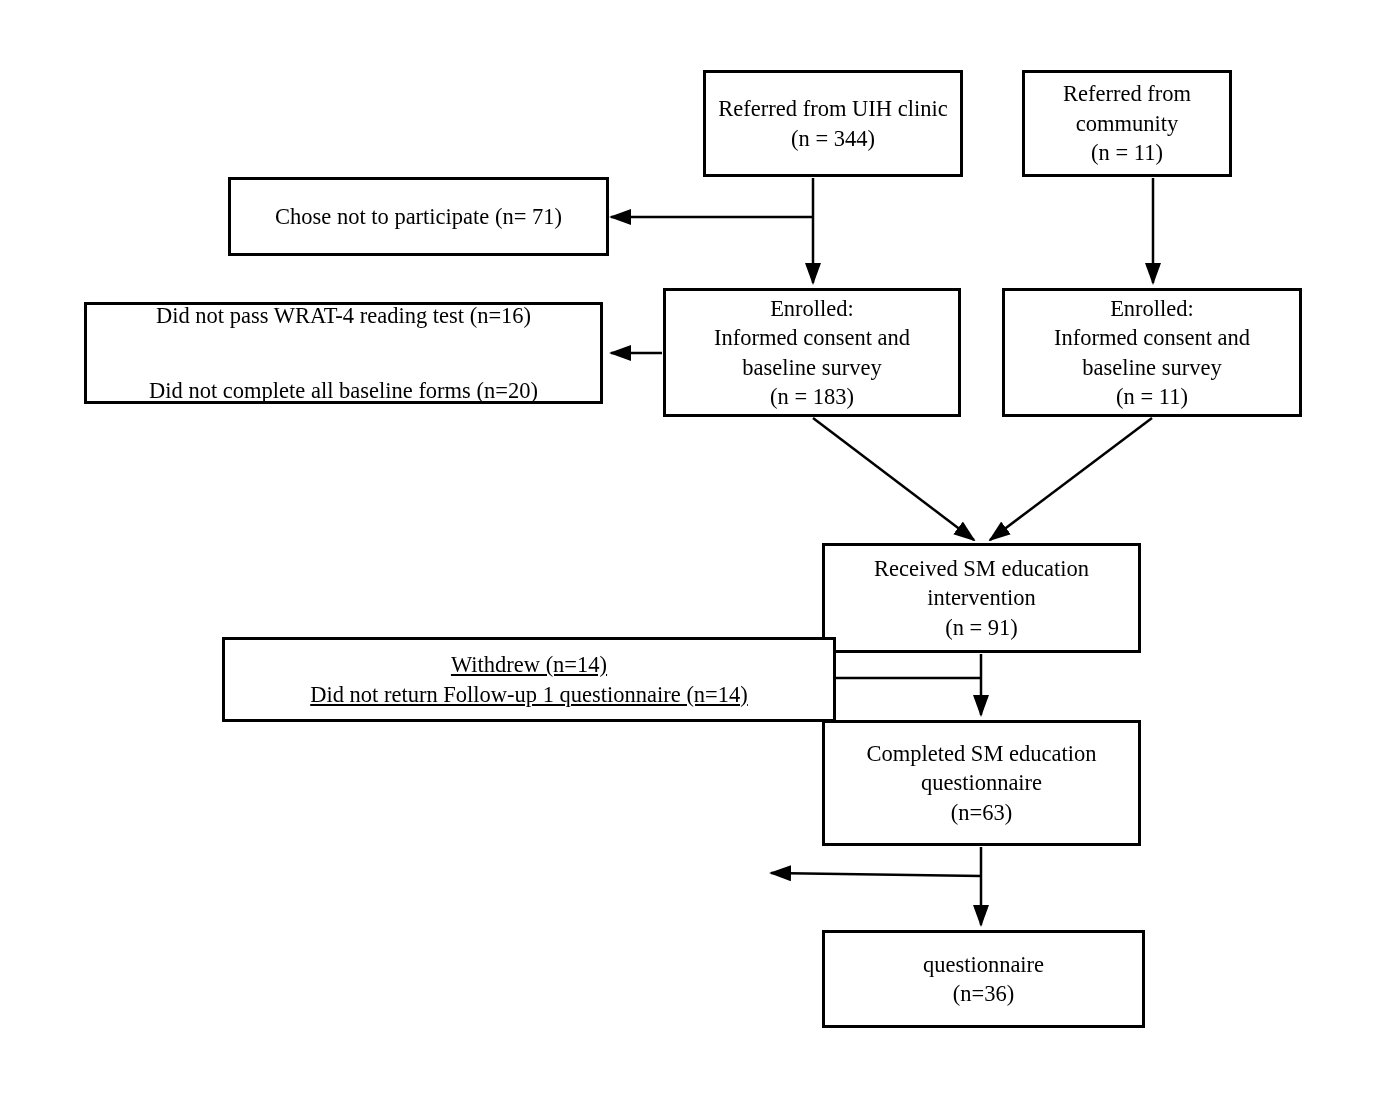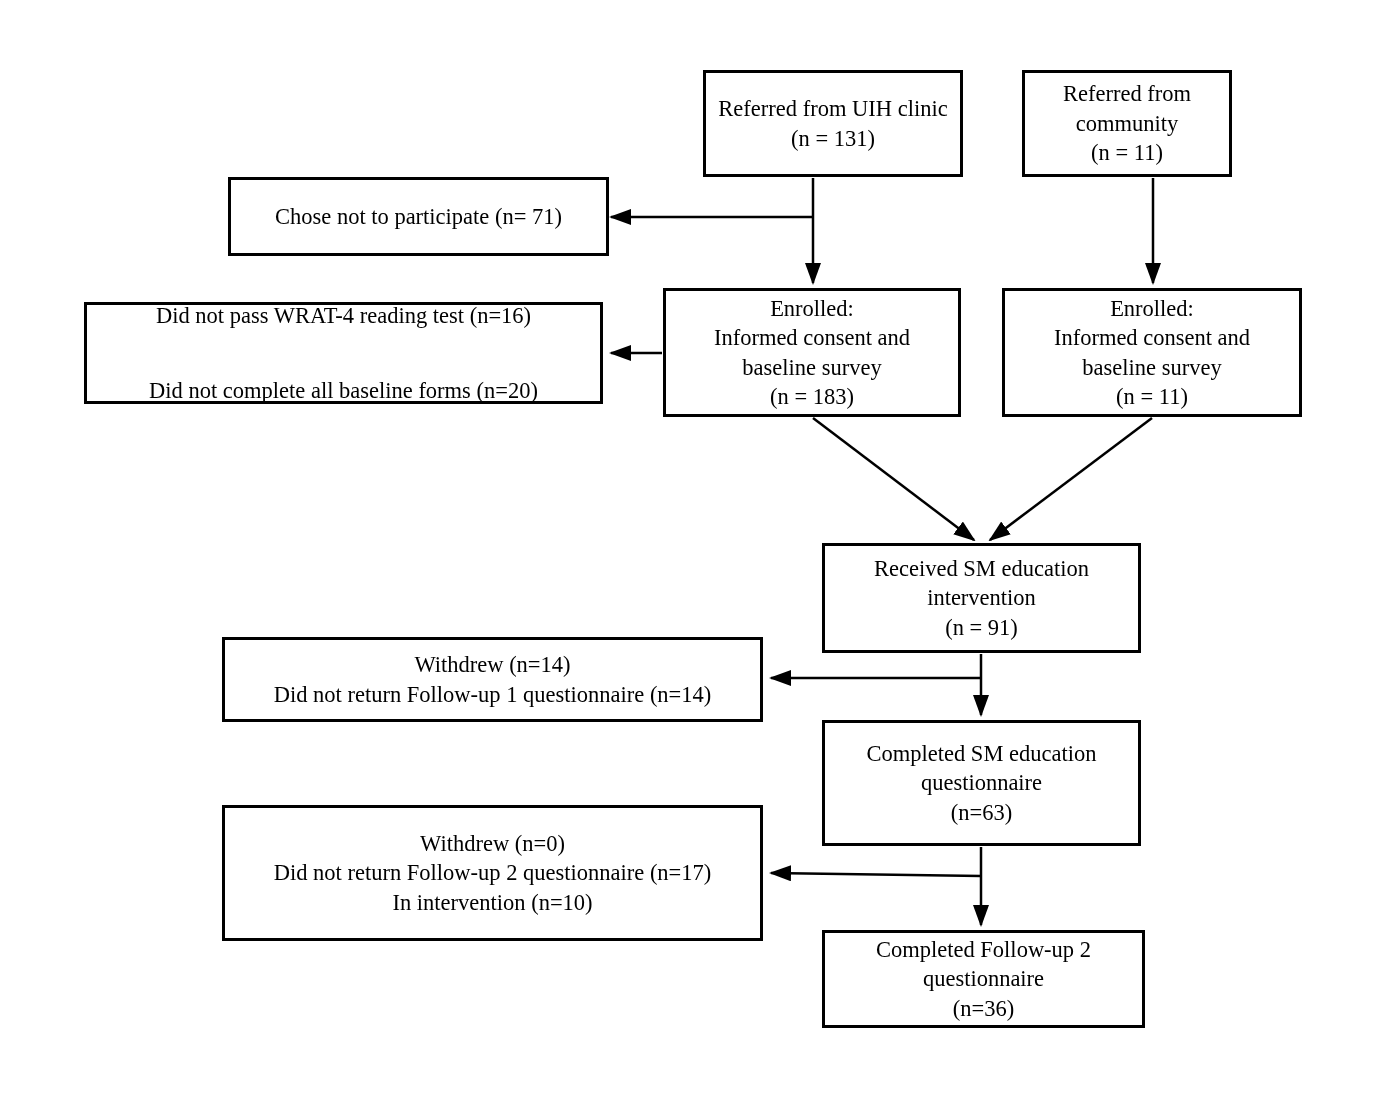--- a/index.html
+++ b/index.html
@@ -44,21 +44,21 @@
   }
 
   
   #box-referred-uih        { left: 683px;  top: 70px;  width: 260px; height: 107px; margin-left: 20px; }
   #box-referred-community  { left: 1022px; top: 70px;  width: 210px; height: 107px; }
   #box-chose-not           { left: 228px;  top: 177px; width: 381px; height: 79px;  }
   #box-excluded            { left: 84px;   top: 302px; width: 519px; height: 102px; gap: 46px; }
   #box-enrolled-uih        { left: 663px;  top: 288px; width: 298px; height: 129px; }
   #box-enrolled-community  { left: 1002px; top: 288px; width: 300px; height: 129px; }
   #box-received            { left: 822px;  top: 543px; width: 319px; height: 110px; justify-content: center; }
-  #box-withdrew-f1         { left: 222px;  top: 637px; width: 541px; height: 85px;  }
+  #box-withdrew-f1         { left: 222px;  top: 637px; width: 614px; height: 85px; text-decoration: underline;  }
   #box-completed-f1        { left: 822px;  top: 720px; width: 319px; height: 126px; }
   #box-withdrew-f2         { left: 222px;  top: 805px; width: 541px; height: 136px; }
   #box-completed-f2        { left: 822px;  top: 930px; width: 323px; height: 98px;  }
 </style>
 </head>
 <body>
 
 <div class="canvas">
 
   <svg class="connectors" viewBox="0 0 1385 1098" aria-hidden="true">
@@ -74,21 +74,21 @@
     <line x1="813" y1="418" x2="974" y2="540" stroke="#000000" stroke-width="2.5" marker-end="url(#ah)"></line>
     <line x1="1152" y1="418" x2="990" y2="540" stroke="#000000" stroke-width="2.5" marker-end="url(#ah)"></line>
     <line x1="981" y1="654" x2="981" y2="715" stroke="#000000" stroke-width="2.5" marker-end="url(#ah)"></line>
     <line x1="981" y1="678" x2="771" y2="678" stroke="#000000" stroke-width="2.5" marker-end="url(#ah)"></line>
     <line x1="981" y1="847" x2="981" y2="925" stroke="#000000" stroke-width="2.5" marker-end="url(#ah)"></line>
     <line x1="981" y1="876" x2="771" y2="873" stroke="#000000" stroke-width="2.5" marker-end="url(#ah)"></line>
   </svg>
 
   <div class="box" id="box-referred-uih">
     <span class="line">Referred from UIH clinic</span>
-    <span class="line">(n = 131)</span>
+    <span class="line">(n = 344)</span>
   </div>
 
   <div class="box" id="box-referred-community">
     <span class="line">Referred from</span>
     <span class="line">community</span>
     <span class="line">(n = 11)</span>
   </div>
 
   <div class="box" id="box-chose-not">
     <span class="line">Chose not to participate (n= 71)</span>
@@ -123,25 +123,19 @@
     <span class="line">Withdrew (n=14)</span>
     <span class="line">Did not return Follow-up 1 questionnaire (n=14)</span>
   </div>
 
   <div class="box" id="box-completed-f1">
     <span class="line">Completed SM education</span>
     <span class="line">questionnaire</span>
     <span class="line">(n=63)</span>
   </div>
 
-  <div class="box" id="box-withdrew-f2">
-    <span class="line">Withdrew (n=0)</span>
-    <span class="line">Did not return Follow-up 2 questionnaire (n=17)</span>
-    <span class="line">In intervention (n=10)</span>
-  </div>
 
   <div class="box" id="box-completed-f2">
-    <span class="line">Completed Follow-up 2</span>
     <span class="line">questionnaire</span>
     <span class="line">(n=36)</span>
   </div>
 
 </div>
 
 </body></html>

